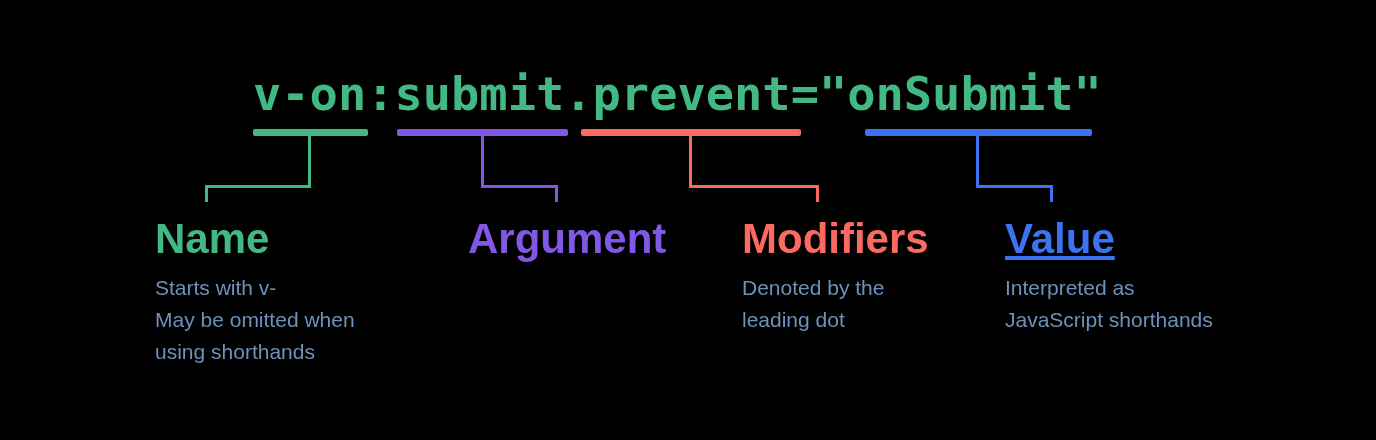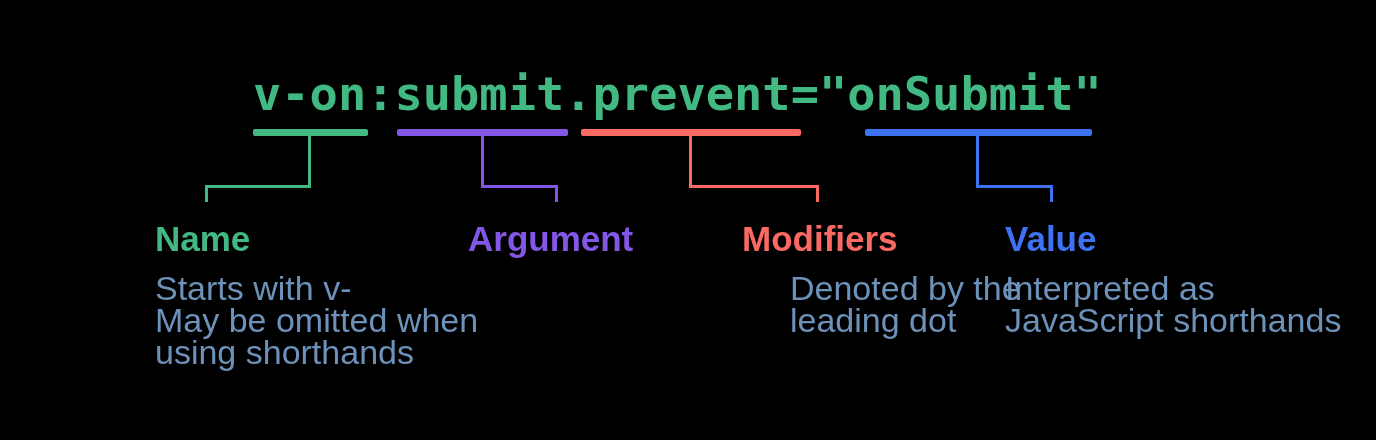--- a/index.html
+++ b/index.html
@@ -51,42 +51,42 @@
     stroke-width: 3px;
   }
   .pl-name      { stroke: var(--c-name); }
   .pl-argument  { stroke: var(--c-argument); }
   .pl-modifiers { stroke: var(--c-modifiers); }
   .pl-value     { stroke: var(--c-value); }
 
   .label {
     position: absolute;
     top: 219px;
-    font-size: 35px;
+    font-size: 42px;
     font-weight: 700;
     line-height: 40px;
     white-space: nowrap;
   }
   .label-name      { left: 155px;  color: var(--c-name); }
   .label-argument  { left: 468px;  color: var(--c-argument); }
   .label-modifiers { left: 742px;  color: var(--c-modifiers); }
-  .label-value     { left: 1005px; color: var(--c-value); }
+  .label-value     { left: 1005px; color: var(--c-value); text-decoration: underline; }
 
   .desc {
     position: absolute;
     top: 272px;
-    font-size: 34px;
+    font-size: 21px;
     line-height: 32px;
     font-weight: 400;
     color: var(--c-description, #6d92ba);
     white-space: pre-line;
   }
   .desc-name      { left: 155px; }
   .desc-argument  { left: 468px; }
-  .desc-modifiers { left: 742px; margin-left: 48px; }
+  .desc-modifiers { left: 742px; }
   .desc-value     { left: 1005px; }
 </style>
 </head>
 <body>
 
 <div class="canvas">
 
   <div class="code">v-on:submit.prevent="onSubmit"</div>
 
   <div class="bar bar-name"></div>

